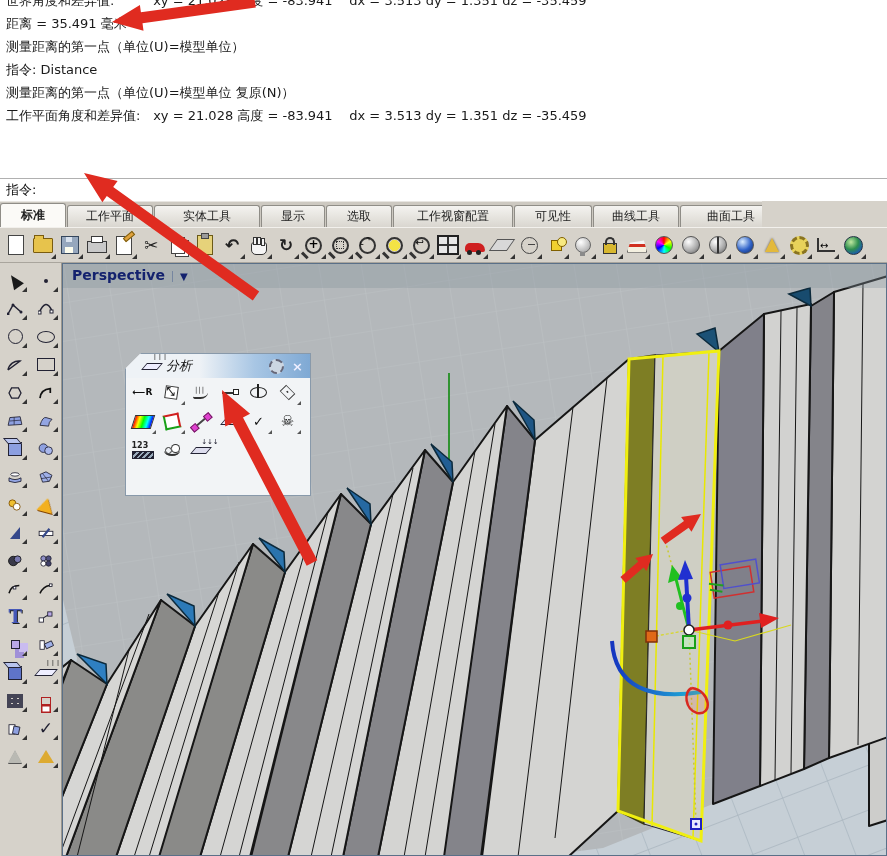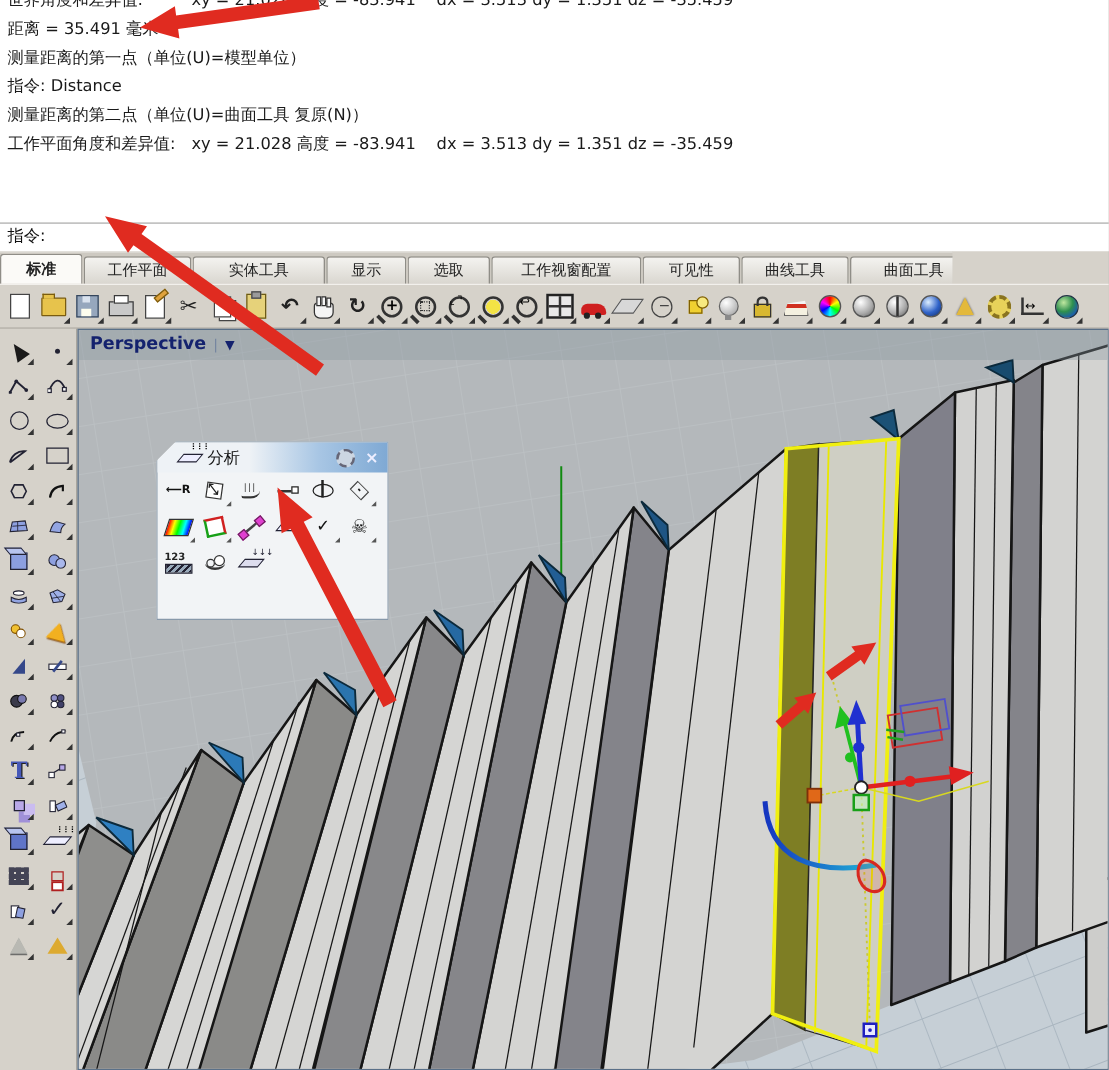--- a/index.html
+++ b/index.html
@@ -119,21 +119,21 @@
   .vp-title{position:absolute;left:9px;top:3px;z-index:4;font-size:14px;font-weight:bold;color:#14226e;}
   .vp-title .dd{display:inline-block;margin-left:7px;padding-left:7px;border-left:1px solid #7686a0;
       font-size:10px;color:#14226e;}
   .scene{position:absolute;left:0;top:0;z-index:1;}
 
   
   .apanel{position:absolute;left:62px;top:89px;width:184px;height:141px;z-index:5;
           background:#f2f4f6;border:1px solid #8899aa;box-shadow:2px 3px 6px rgba(0,0,0,0.25);
           clip-path:polygon(16px 0,100% 0,100% 100%,0 100%,0 16px);}
   .apanel .titlebar{height:24px;display:flex;align-items:center;
-          background:linear-gradient(90deg,#eef2f6 0 40%,#a8c6e4 70%,#7fa9d4);}
+          background:linear-gradient(90deg,#eef2f6 0 40%,#a8c6e4 70%,#7fa9d4);font-style:italic;}
   .apanel .titlebar .t-icon{margin-left:18px;}
   .apanel .titlebar .t-label{font-size:13px;color:#111;margin-left:6px;flex:1;}
   .apanel .titlebar .t-gear{width:11px;height:11px;border:2.5px dashed #667;border-radius:50%;background:#ccd6e2;margin-right:8px;}
   .apanel .titlebar .t-close{font-size:13px;color:#eef;font-weight:bold;margin-right:7px;line-height:1;}
   .arow{display:flex;padding:1px 2px;}
   .acell{width:29px;height:27px;display:flex;align-items:center;justify-content:center;position:relative;font-size:10px;color:#222;}
   .acell.fly::after{content:"";position:absolute;right:1px;bottom:1px;border-left:4px solid transparent;border-bottom:4px solid #555;}
   .ag{font-size:13px;line-height:1;color:#111;}
   .ag-rainbow{width:18px;height:12px;border:1px solid #333;background:linear-gradient(90deg,#f00,#ff0,#0f0,#0ff,#00f);transform:skewX(-18deg);}
   .ag-draft{width:12px;height:11px;border:2px solid #18a018;border-right-color:#d02020;border-top-color:#d02020;transform:rotate(-12deg);background:#fff;}
@@ -177,21 +177,21 @@
 
 <div class="cmd-area">
   <div class="cmd-line clipped cmd-cols">
     <span class="c1">世界角度和差异值:</span>
     <span class="c2">xy = 21.028  高度 = -83.941</span>
     <span>dx = 3.513 dy = 1.351 dz = -35.459</span>
   </div>
   <div class="cmd-line">距离 = 35.491 毫米</div>
   <div class="cmd-line">测量距离的第一点（单位(U)=模型单位）</div>
   <div class="cmd-line">指令: Distance</div>
-  <div class="cmd-line">测量距离的第二点（单位(U)=曲面工具 复原(N)）</div>
+  <div class="cmd-line">测量距离的第一点（单位(U)=模型单位 复原(N)）</div>
   <div class="cmd-line cmd-cols">
     <span class="c1">工作平面角度和差异值:</span>
     <span class="c2">xy = 21.028  高度 = -83.941</span>
     <span>dx = 3.513 dy = 1.351 dz = -35.459</span>
   </div>
 </div>
 <div class="cmd-prompt">指令:</div>
 
 <div class="tabbar">
   <div class="tab active" style="width:64px">标准</div>

